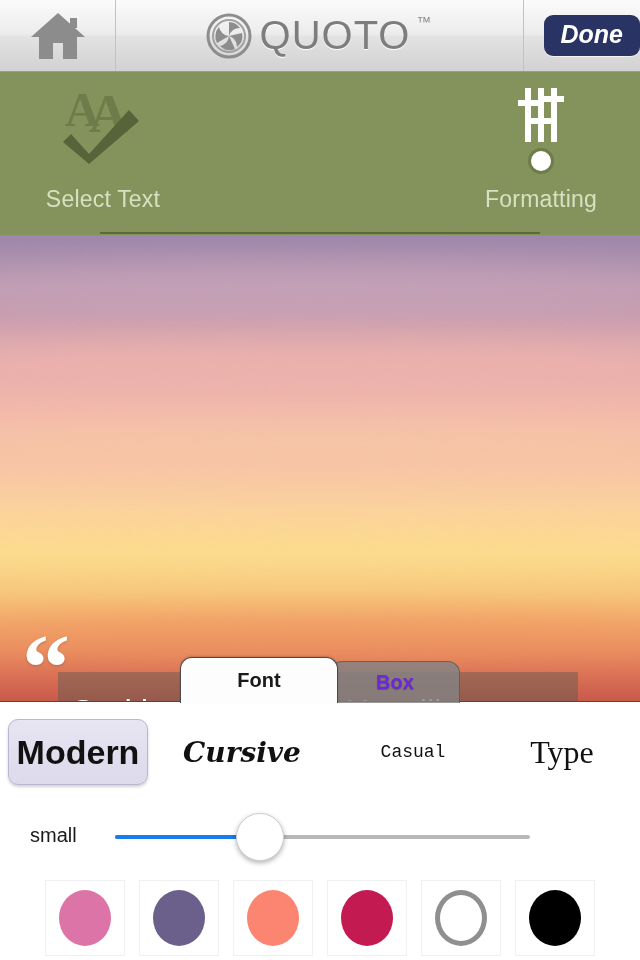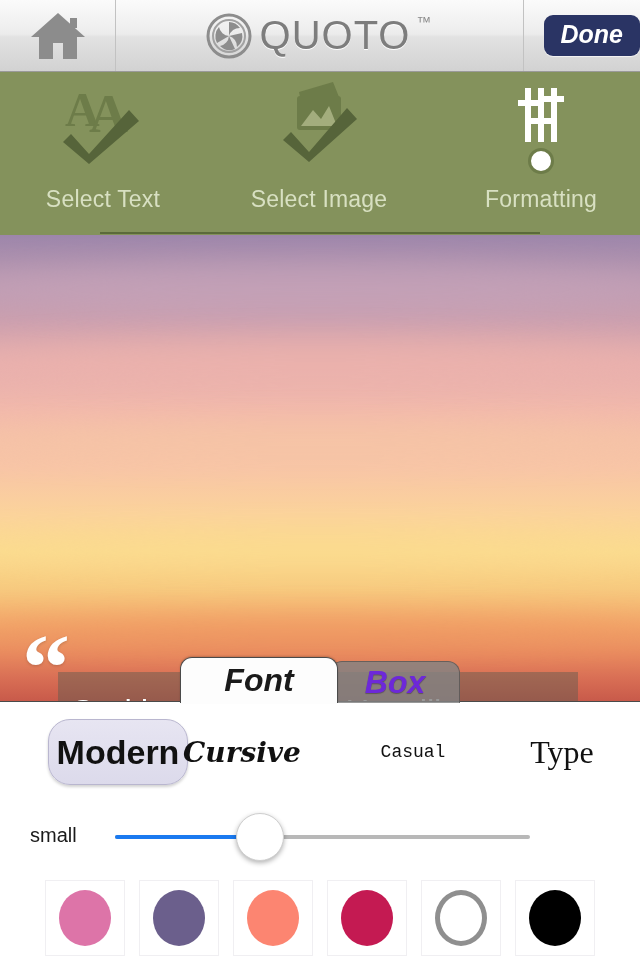--- a/index.html
+++ b/index.html
@@ -95,23 +95,22 @@
   }
 
   
   .tabs {
     position: absolute; top: 655px; left: 0; width: 640px; height: 48px;
     z-index: 6;
   }
   .tab {
     position: absolute; bottom: 0; height: 46px;
     display: flex; align-items: center; justify-content: center;
-    font-size: 32px; font-weight: bold;
+    font-size: 20px; font-weight: bold;
     border-radius: 12px 12px 0 0;
-    font-style: italic;
   }
   .tab.inactive {
     left: 330px; width: 130px; background: rgba(130,130,130,.82);
     color: #6d28d9; border: 1px solid rgba(60,60,60,.5); border-bottom: none;
     height: 42px; text-shadow: 0 1px 1px rgba(0,0,0,.3);
   }
   .tab.active {
     left: 180px; width: 158px; background: #fdfdfd; color: #1a1a1a;
     border: 1px solid #4a4a4a; border-bottom: none; z-index: 2;
     box-shadow: 0 -1px 2px rgba(0,0,0,.18);
@@ -124,23 +123,22 @@
   }
   .font-row {
     position: absolute; top: 17px; left: 0; width: 640px; height: 78px;
   }
   .font-opt {
     position: absolute; top: 0; height: 66px; display: flex;
     align-items: center; justify-content: center; color: #111111;
   }
   .font-opt.sel {
     background: linear-gradient(to bottom, #e7e5f2 0%, #dcdaeb 100%);
-    border: 1px solid #b9b6cf; border-radius: 22px;
+    border: 1px solid #b9b6cf; border-radius: 10px;
     box-shadow: 0 2px 3px rgba(0,0,0,.18);
-    margin-left: 40px;
   }
   #font-modern  { left: 8px;   width: 140px; font-size: 34px; font-weight: bold;
                   font-family: "Liberation Sans Narrow","Liberation Sans",sans-serif; }
   #font-cursive { left: 172px; width: 140px; font-size: 28px; font-style: italic;
                   font-family: "DejaVu Serif", serif; font-weight: bold; text-align: center; }
   #font-casual  { left: 348px; width: 130px; font-size: 18px;
                   font-family: Liberation Mono, monospace; }
   #font-type    { left: 492px; width: 140px; font-size: 32px;
                   font-family: "Liberation Serif", serif; }
 
@@ -221,31 +219,20 @@
       <div class="ico">
         <svg width="96" height="90" viewBox="0 0 96 90">
           <text x="10" y="52" font-family="Liberation Serif, serif" font-size="48" fill="#6d7c49" font-weight="bold">A</text>
           <text x="34" y="58" font-family="Liberation Serif, serif" font-size="54" fill="#6d7c49" font-weight="bold">A</text>
           <path d="M16 60 L34 80 L74 36 L84 47 L34 90 L8 68 Z" fill="#56643a"></path>
         </svg>
       </div>
       <div class="lbl">Select Text</div>
     </div>
 
-    <div class="step" id="step-image">
-      <div class="ico">
-        <svg width="96" height="90" viewBox="0 0 96 90">
-          <path d="M28 18 L62 8 L70 28 L32 38 Z" fill="#6d7c49"></path>
-          <rect x="26" y="22" width="44" height="34" rx="3" fill="#6d7c49"></rect>
-          <path d="M30 52 L42 36 L50 45 L58 32 L66 52 Z" fill="#a3ad7d"></path>
-          <path d="M20 58 L38 78 L76 34 L86 45 L38 88 L12 66 Z" fill="#56643a"></path>
-        </svg>
-      </div>
-      <div class="lbl">Select Image</div>
-    </div>
 
     <div class="step" id="step-fmt">
       <div class="ico">
         <svg width="96" height="90" viewBox="0 0 96 90">
           <rect x="32" y="14" width="6" height="54" fill="#ffffff"></rect>
           <rect x="45" y="14" width="6" height="54" fill="#ffffff"></rect>
           <rect x="58" y="14" width="6" height="54" fill="#ffffff"></rect>
           <rect x="25" y="26" width="20" height="6" fill="#ffffff"></rect>
           <rect x="38" y="44" width="20" height="6" fill="#ffffff"></rect>
           <rect x="51" y="22" width="20" height="6" fill="#ffffff"></rect>

